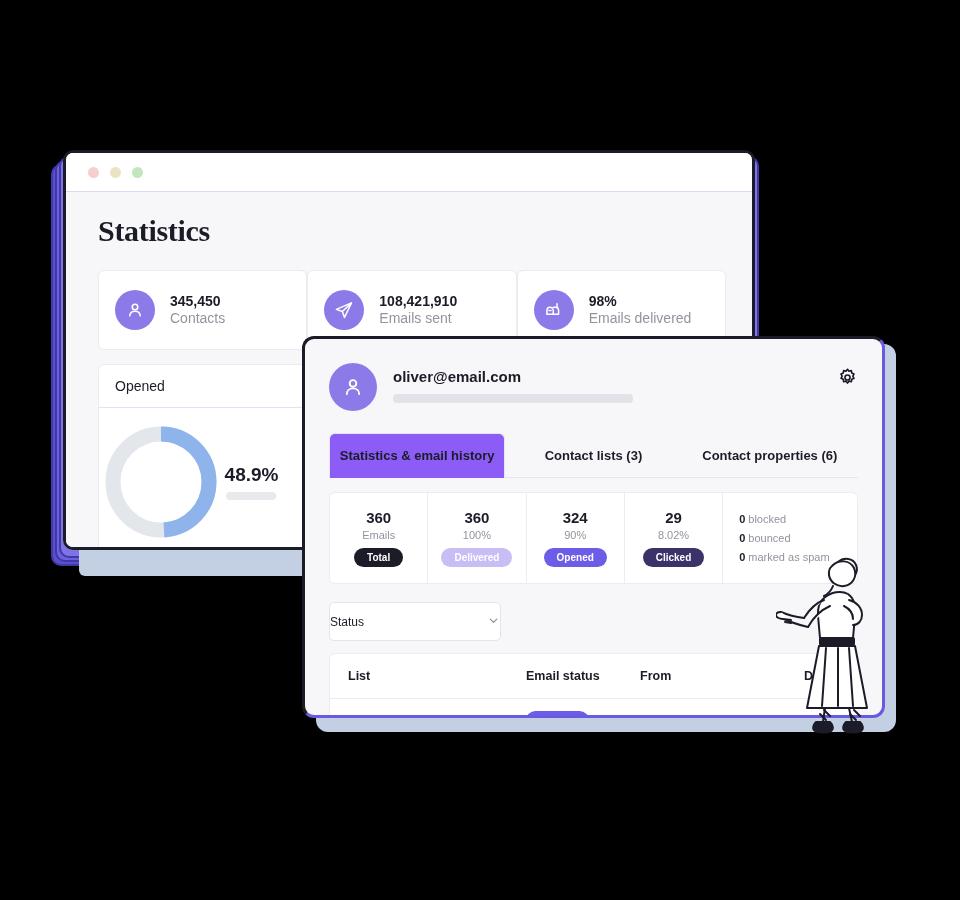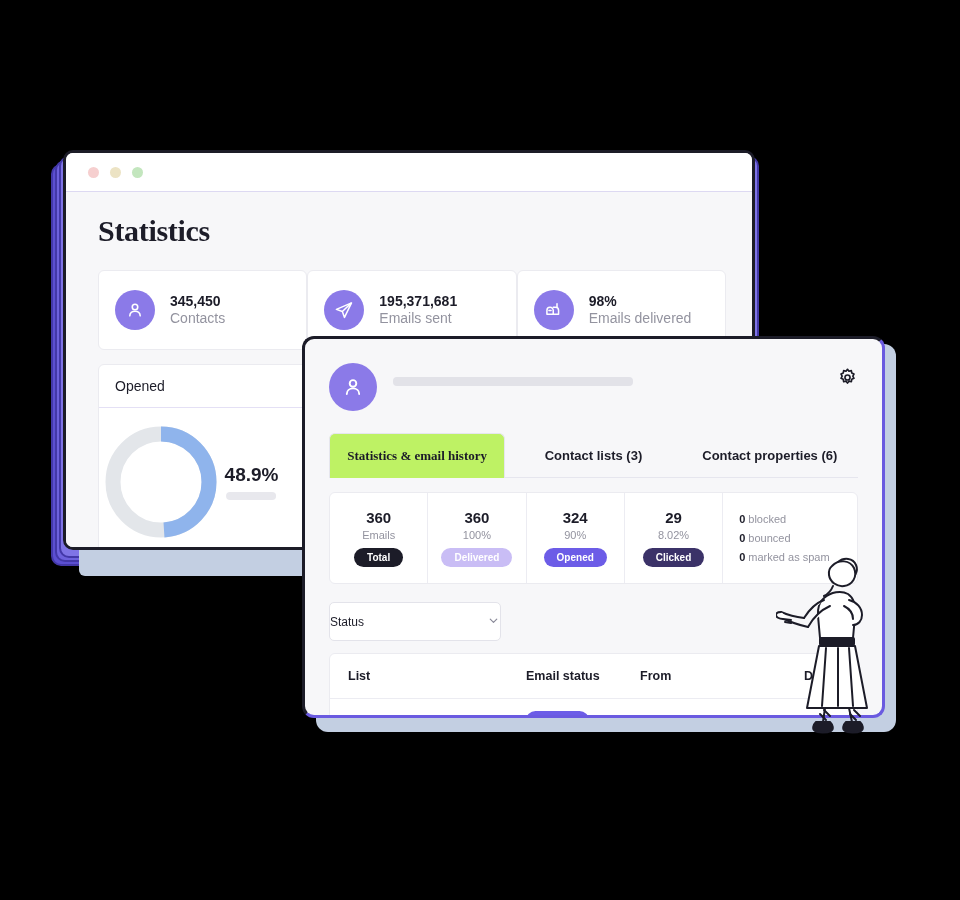--- a/index.html
+++ b/index.html
@@ -196,26 +196,25 @@
     font-weight: 700;
     color: #1c1c28;
     background: transparent;
     border: 1px solid transparent;
     border-bottom: none;
     box-sizing: border-box;
     cursor: pointer;
     white-space: nowrap;
   }
   .fw-tab.active {
-    background: #bef264;
+    background: #8b5cf6;
     border-color: #e6e6ee;
     border-radius: 6px 6px 0 0;
     position: relative;
     margin-bottom: -1px;
-    font-family: Liberation Serif, serif;
   }
 
   .fw-stats {
     margin: 14px 24px 0 24px;
     background: #ffffff;
     border: 1px solid #ebebf0;
     border-radius: 6px;
     display: flex;
     height: 92px;
     box-sizing: border-box;
@@ -350,21 +349,21 @@
           </div>
 
           <div class="kpi-card">
             <span class="kpi-ic">
               <svg width="20" height="20" viewBox="0 0 24 24" fill="none" stroke="#ffffff" stroke-width="1.8" stroke-linejoin="round">
                 <path d="M21 3.5 2.9 11.2l7.1 2.6 2.6 7.1z"></path>
                 <path d="M21 3.5 10 13.8"></path>
               </svg>
             </span>
             <span class="kpi-txt">
-              <div class="kpi-val">195,371,681</div>
+              <div class="kpi-val">108,421,910</div>
               <div class="kpi-lbl">Emails sent</div>
             </span>
           </div>
 
           <div class="kpi-card">
             <span class="kpi-ic">
               <svg width="20" height="20" viewBox="0 0 24 24" fill="none" stroke="#ffffff" stroke-width="1.8" stroke-linecap="round" stroke-linejoin="round">
                 <path d="M3.5 12.5a3.8 3.8 0 0 1 7.6 0v4.6H3.5z"></path>
                 <path d="M11.1 17.1h6.4v-4.6a3.8 3.8 0 0 0-3.8-3.8h-2.6"></path>
                 <path d="M15.6 8.7V4.6"></path>
@@ -413,20 +412,21 @@
   <div class="front-window">
 
     <div class="fw-header">
       <span class="fw-avatar">
         <svg width="24" height="24" viewBox="0 0 24 24" fill="none" stroke="#ffffff" stroke-width="1.9" stroke-linecap="round">
           <circle cx="12" cy="8.4" r="3.3"></circle>
           <path d="M5.8 19c0-3.4 2.8-5.6 6.2-5.6S18.2 15.6 18.2 19"></path>
         </svg>
       </span>
       <span class="fw-id">
+        <div class="fw-email">oliver@email.com</div>
         <div class="fw-skel"></div>
       </span>
       <span class="fw-gear">
         <svg width="21" height="21" viewBox="0 0 24 24" fill="none" stroke="#1c1c28" stroke-width="1.9" stroke-linejoin="round">
           <circle cx="12" cy="12" r="2.9"></circle>
           <path d="M12 2.6l1.7 2.2 2.7-.6.5 2.7 2.5 1.2-1.3 2.4 1.3 2.4-2.5 1.2-.5 2.7-2.7-.6L12 18.4l-1.7-2.2-2.7.6-.5-2.7-2.5-1.2L5.9 10.5 4.6 8.1l2.5-1.2.5-2.7 2.7.6z"></path>
         </svg>
       </span>
     </div>
 

